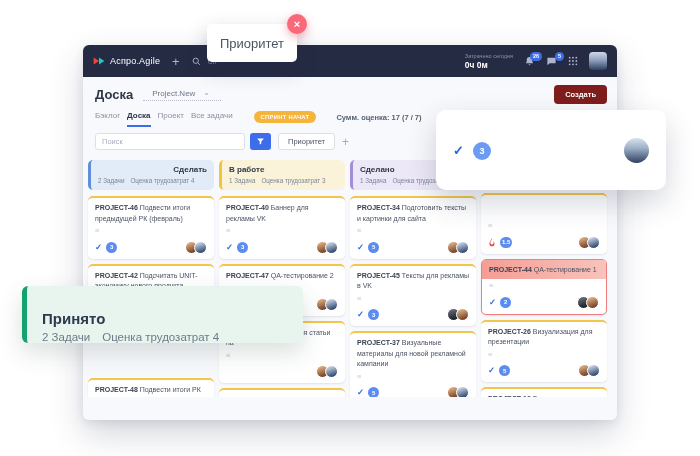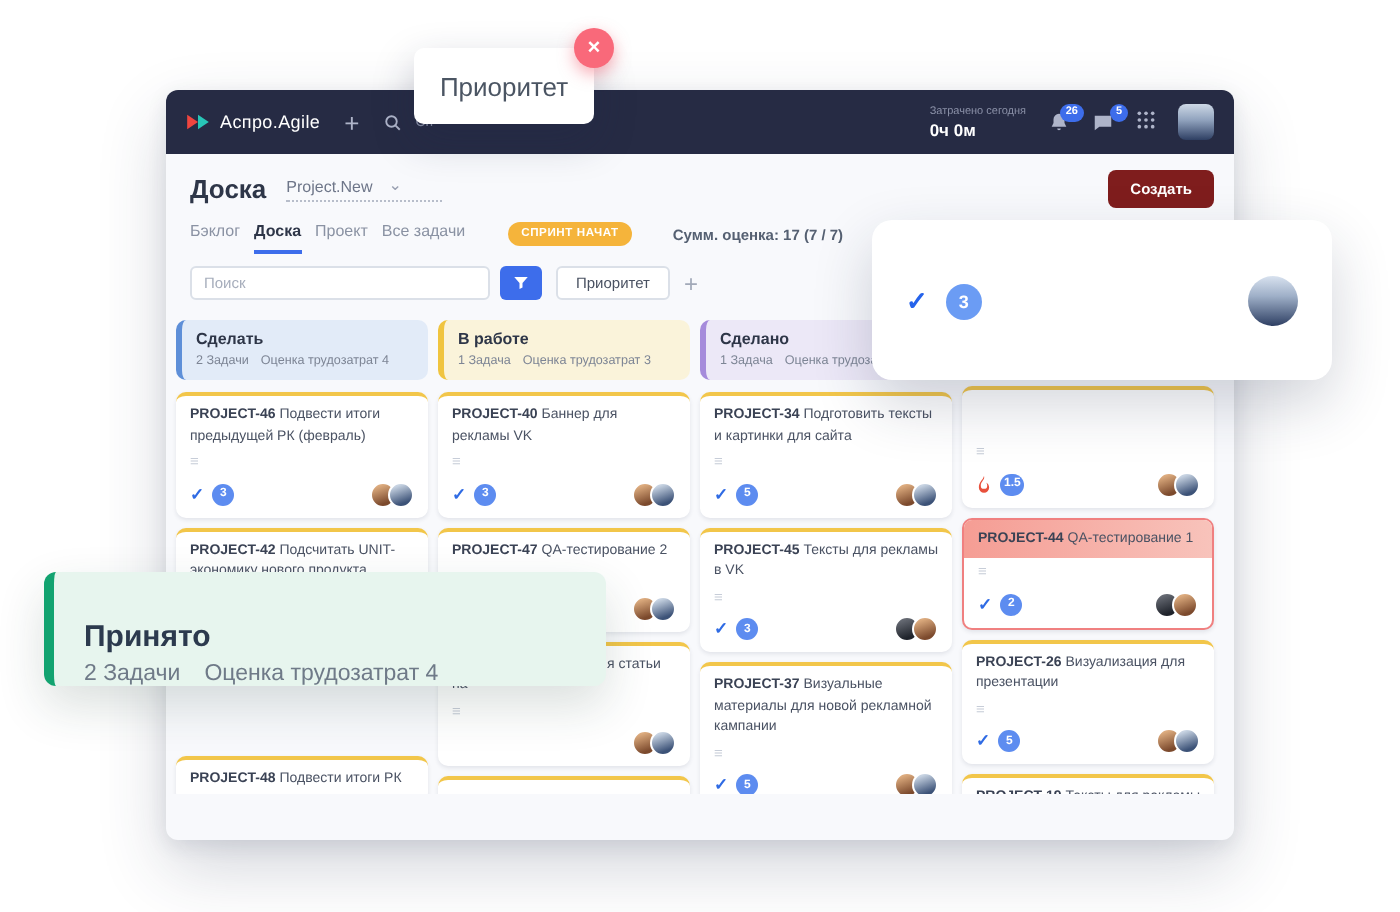--- a/index.html
+++ b/index.html
@@ -25,21 +25,21 @@
   .icon-wrap { position:relative; display:flex; }
   .hbadge { position:absolute; top:-4px; right:-7px; background:#3d6deb; color:#fff;
     font-size:5.5px; font-weight:700; border-radius:6px; padding:1px 3px; line-height:1.3; }
   .hdr-avatar { width:18px; height:18px; border-radius:4px;
     background:linear-gradient(180deg,#cdd8e6 0%,#90a2bd 45%,#2e3f63 100%); }
 
   
   .toolbar { display:flex; align-items:center; padding:8px 10px 3px 12px; }
   .page-title { font-size:13px; font-weight:700; color:#2e3648; }
   .board-select { margin-left:10px; display:flex; align-items:center; gap:8px;
-    font-size:8px; color:#6e7689; border-bottom:1px dotted #b7bdca; padding:0 2px 2px 0; min-width:78px; }
+    font-size:8px; color:#6e7689; border-bottom:1px dotted #b7bdca; padding:0 2px 2px 0; min-width:78px;justify-content:center; }
   .chev { font-size:8px; color:#9aa1b2; line-height:1; }
   .create-btn { margin-left:auto; background:#7f1d1d; color:#fff; border:none; border-radius:4px;
     font-size:7.5px; font-weight:600; padding:5px 11px; font-family:inherit; }
 
   
   .tabs-row { display:flex; align-items:center; padding:0 12px; gap:13px; }
   .tab { background:none; border:none; font-family:inherit; font-size:8px; color:#8a92a3;
     padding:4px 0 5px; border-bottom:2px solid transparent; }
   .tab.active { color:#2e3648; font-weight:700; border-bottom-color:#3d6deb; }
   .sprint-badge { background:#f5b43b; color:#fff; font-size:5.8px; font-weight:700;
@@ -57,21 +57,21 @@
     margin-left:5px; display:flex; align-items:center; justify-content:center; }
   .priority-chip { height:17px; border:1px solid #dbe0e8; background:#fff; border-radius:3px;
     font-size:7.5px; color:#4a5262; padding:0 9px; display:flex; align-items:center; margin-left:7px; font-family:inherit; }
   .add-filter { background:none; border:none; color:#a2a9b8; font-size:12px; margin-left:7px;
     line-height:1; font-family:inherit; }
 
   
   .board { display:flex; gap:5px; padding:2px 5px 0; align-items:flex-start; height:239px; overflow:hidden; }
   .column { width:126px; flex:none; }
   .col-header { border-radius:5px; border-left:3px solid; padding:5px 7px 6px; margin-bottom:6px; min-height:27px; }
-  .col-header.blue   { background:#e2ebf8; border-color:#5e8fd8; }
+  .col-header.blue   { background:#e2ebf8; border-color:#5e8fd8;text-align:right; }
   .col-header.yellow { background:#faf3da; border-color:#f0c43f; }
   .col-header.purple { background:#ece8f7; border-color:#a58bdb; }
   .col-header.ghost  { visibility:hidden; }
   .col-title { font-size:8px; font-weight:700; color:#2e3648; }
   .col-meta { display:flex; gap:6px; font-size:6.3px; color:#7d8595; margin-top:3px; }
 
   .card { background:#fff; border-radius:5px; border-top:2px solid #f2c64a; padding:5px 7px;
     margin-bottom:5px; box-shadow:0 1px 2px rgba(30,40,70,.10); }
   .card.gap { margin-top:52px; }
   .card.notitle { padding-top:24px; }

